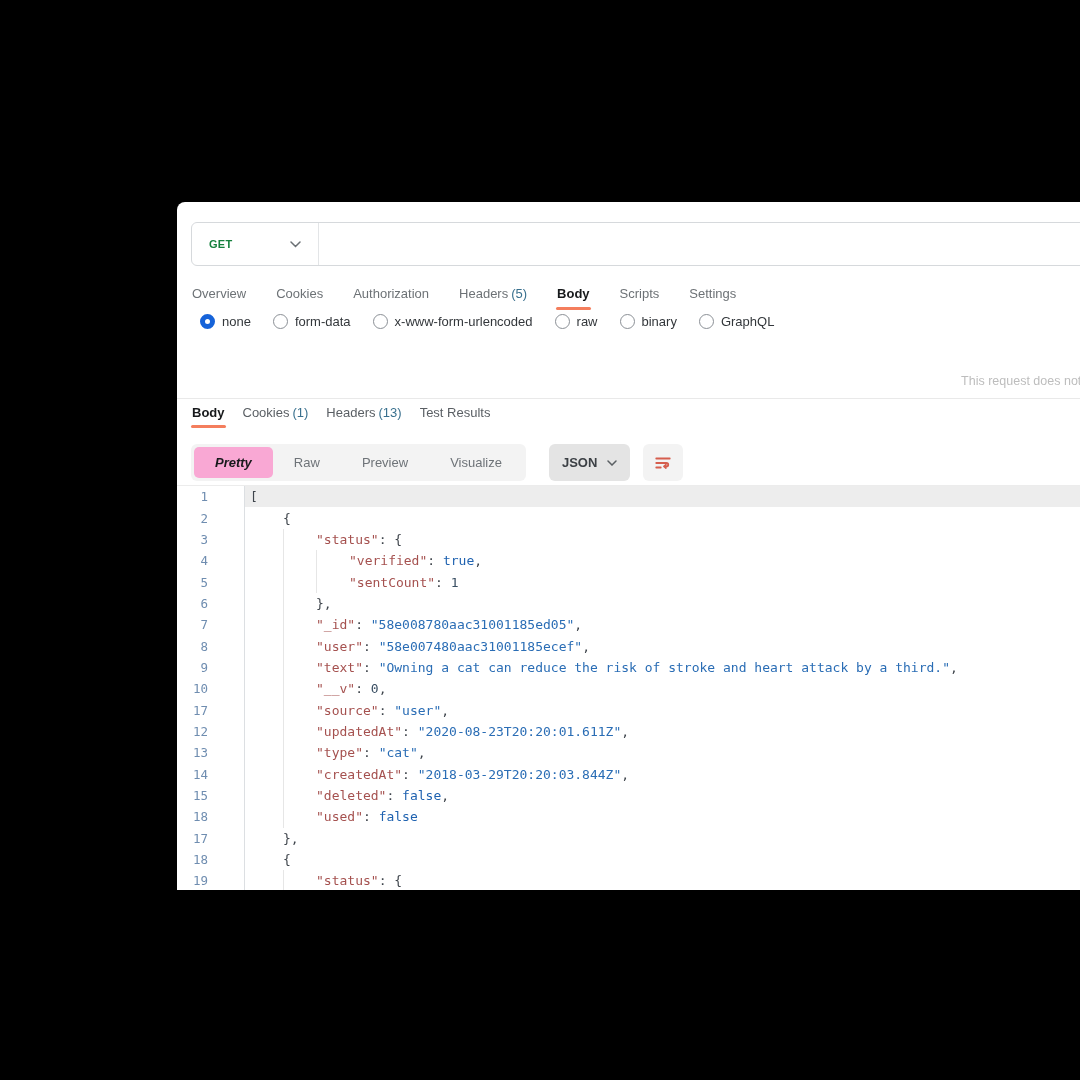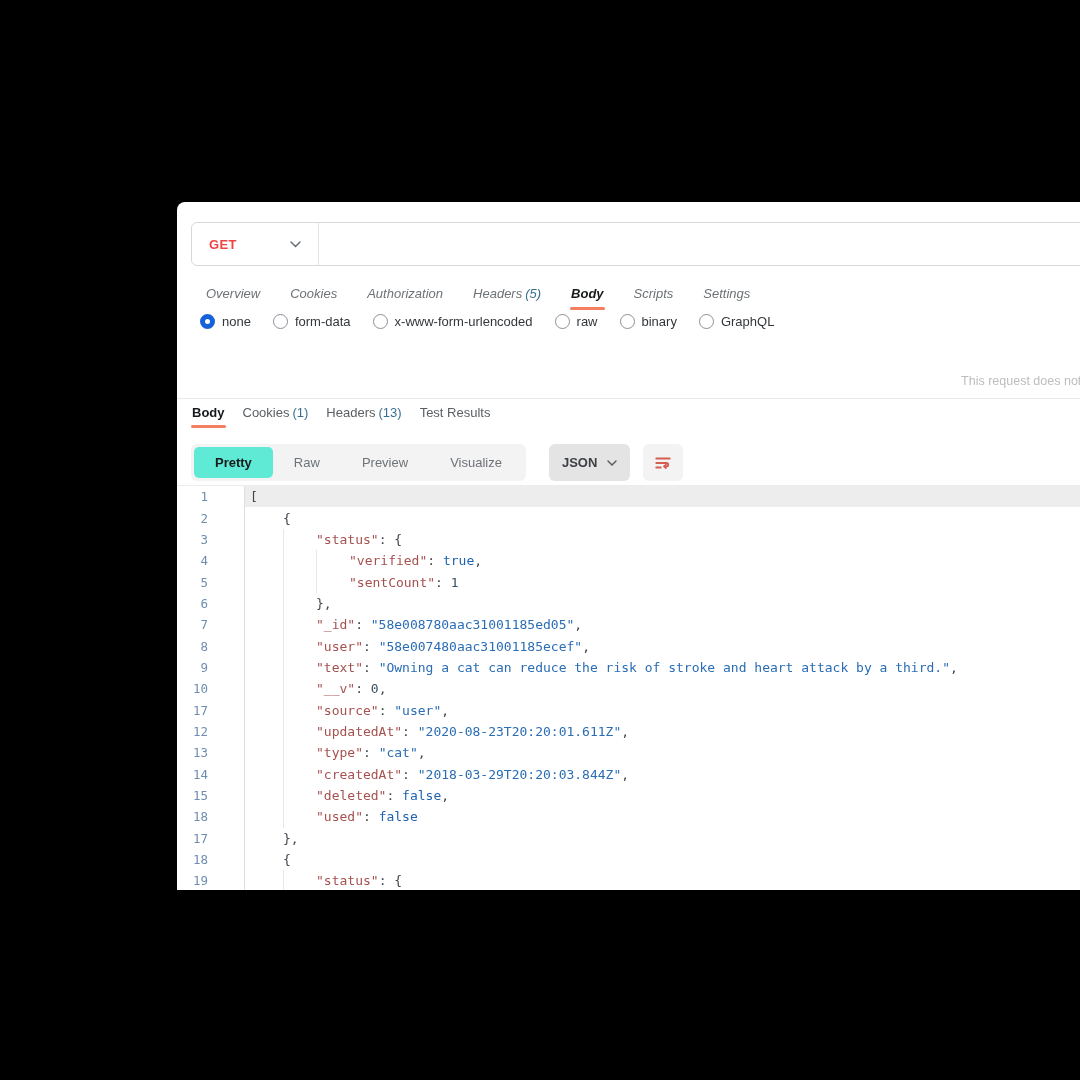--- a/index.html
+++ b/index.html
@@ -7,24 +7,24 @@
   .window{
     position:absolute;left:177px;top:202px;width:1760px;height:688px;
     background:#fff;border-radius:8px 8px 0 0;overflow:hidden;
     font-family:"Liberation Sans",sans-serif;color:#2f3337;
   }
   
   .url-bar{position:absolute;left:14px;top:20px;width:1722px;height:44px;
     border:1px solid #d6d9dc;border-radius:6px;display:flex;align-items:stretch;background:#fff;}
   .method-box{flex:none;width:127px;display:flex;align-items:center;justify-content:space-between;
     padding:0 17px 0 17px;border-right:1px solid #e3e5e7;cursor:pointer;}
-  .method-label{font-size:13px;font-weight:700;letter-spacing:.3px;color:#ef4444;}
+  .method-label{font-size:11px;font-weight:700;letter-spacing:.3px;color:#15803d;}
   .url-text{display:flex;align-items:center;padding-left:22px;font-size:13.5px;color:#383c41;white-space:nowrap;}
   
-  .req-tabs{position:absolute;left:29px;top:84px;display:flex;gap:30px;font-size:13px;color:#6d7276;font-style:italic;}
+  .req-tabs{position:absolute;left:15px;top:84px;display:flex;gap:30px;font-size:13px;color:#6d7276;}
   .tab{position:relative;cursor:pointer;white-space:nowrap;}
   .tab .cnt{color:#39708e;margin-left:3px;}
   .tab.active{color:#17191b;font-weight:600;}
   .tab.active::after{content:'';position:absolute;left:-1px;right:-1px;bottom:-9px;height:3px;
     background:#f47e5d;border-radius:2px;}
   
   .radio-row{position:absolute;left:23px;top:112px;display:flex;gap:22px;align-items:center;
     font-size:13px;color:#33373b;}
   .radio-item{display:flex;align-items:center;gap:7px;cursor:pointer;white-space:nowrap;}
   .radio{width:15px;height:15px;border-radius:50%;border:1.5px solid #8b9096;background:#fff;flex:none;}
@@ -33,21 +33,21 @@
   .empty-note{position:absolute;left:0;right:0;top:172px;text-align:center;
     font-size:12.5px;color:#bdbdbd;white-space:nowrap;}
   .divider{position:absolute;left:0;right:0;top:196px;height:1px;background:#e9e9e9;}
   
   .resp-tabs{position:absolute;left:15px;top:203px;display:flex;gap:18px;font-size:13px;color:#5a5f64;}
   .resp-tabs .tab.active::after{bottom:-8px;}
   
   .views-row{position:absolute;left:14px;top:242px;display:flex;align-items:center;}
   .seg-group{display:flex;background:#f3f3f3;border-radius:6px;padding:3px;}
   .seg{padding:0 21px;line-height:31px;font-size:13px;color:#6e7378;border-radius:5px;cursor:pointer;}
-  .seg.active{background:#5eead4;color:#17191b;font-weight:600;}
+  .seg.active{background:#f9a8d4;color:#17191b;font-weight:600;font-style:italic;}
   .format-pill{margin-left:23px;height:37px;background:#e4e4e4;border-radius:6px;display:flex;
     align-items:center;gap:10px;padding:0 13px;font-size:13px;font-weight:600;color:#3c4045;cursor:pointer;}
   .wrap-btn{margin-left:13px;width:40px;height:37px;background:#f3f3f3;border-radius:6px;
     display:flex;align-items:center;justify-content:center;cursor:pointer;}
   
   .code-area{position:absolute;left:0;right:0;top:283px;bottom:0;border-top:1px solid #ececec;
     font-family:"DejaVu Sans Mono",monospace;font-size:13px;overflow:hidden;background:#fff;}
   .line{display:flex;height:21.35px;align-items:center;}
   .gutter{flex:none;width:68px;height:100%;border-right:1px solid #dcdfe2;
     padding-right:36px;text-align:right;color:#6f8db0;font-size:12.5px;

